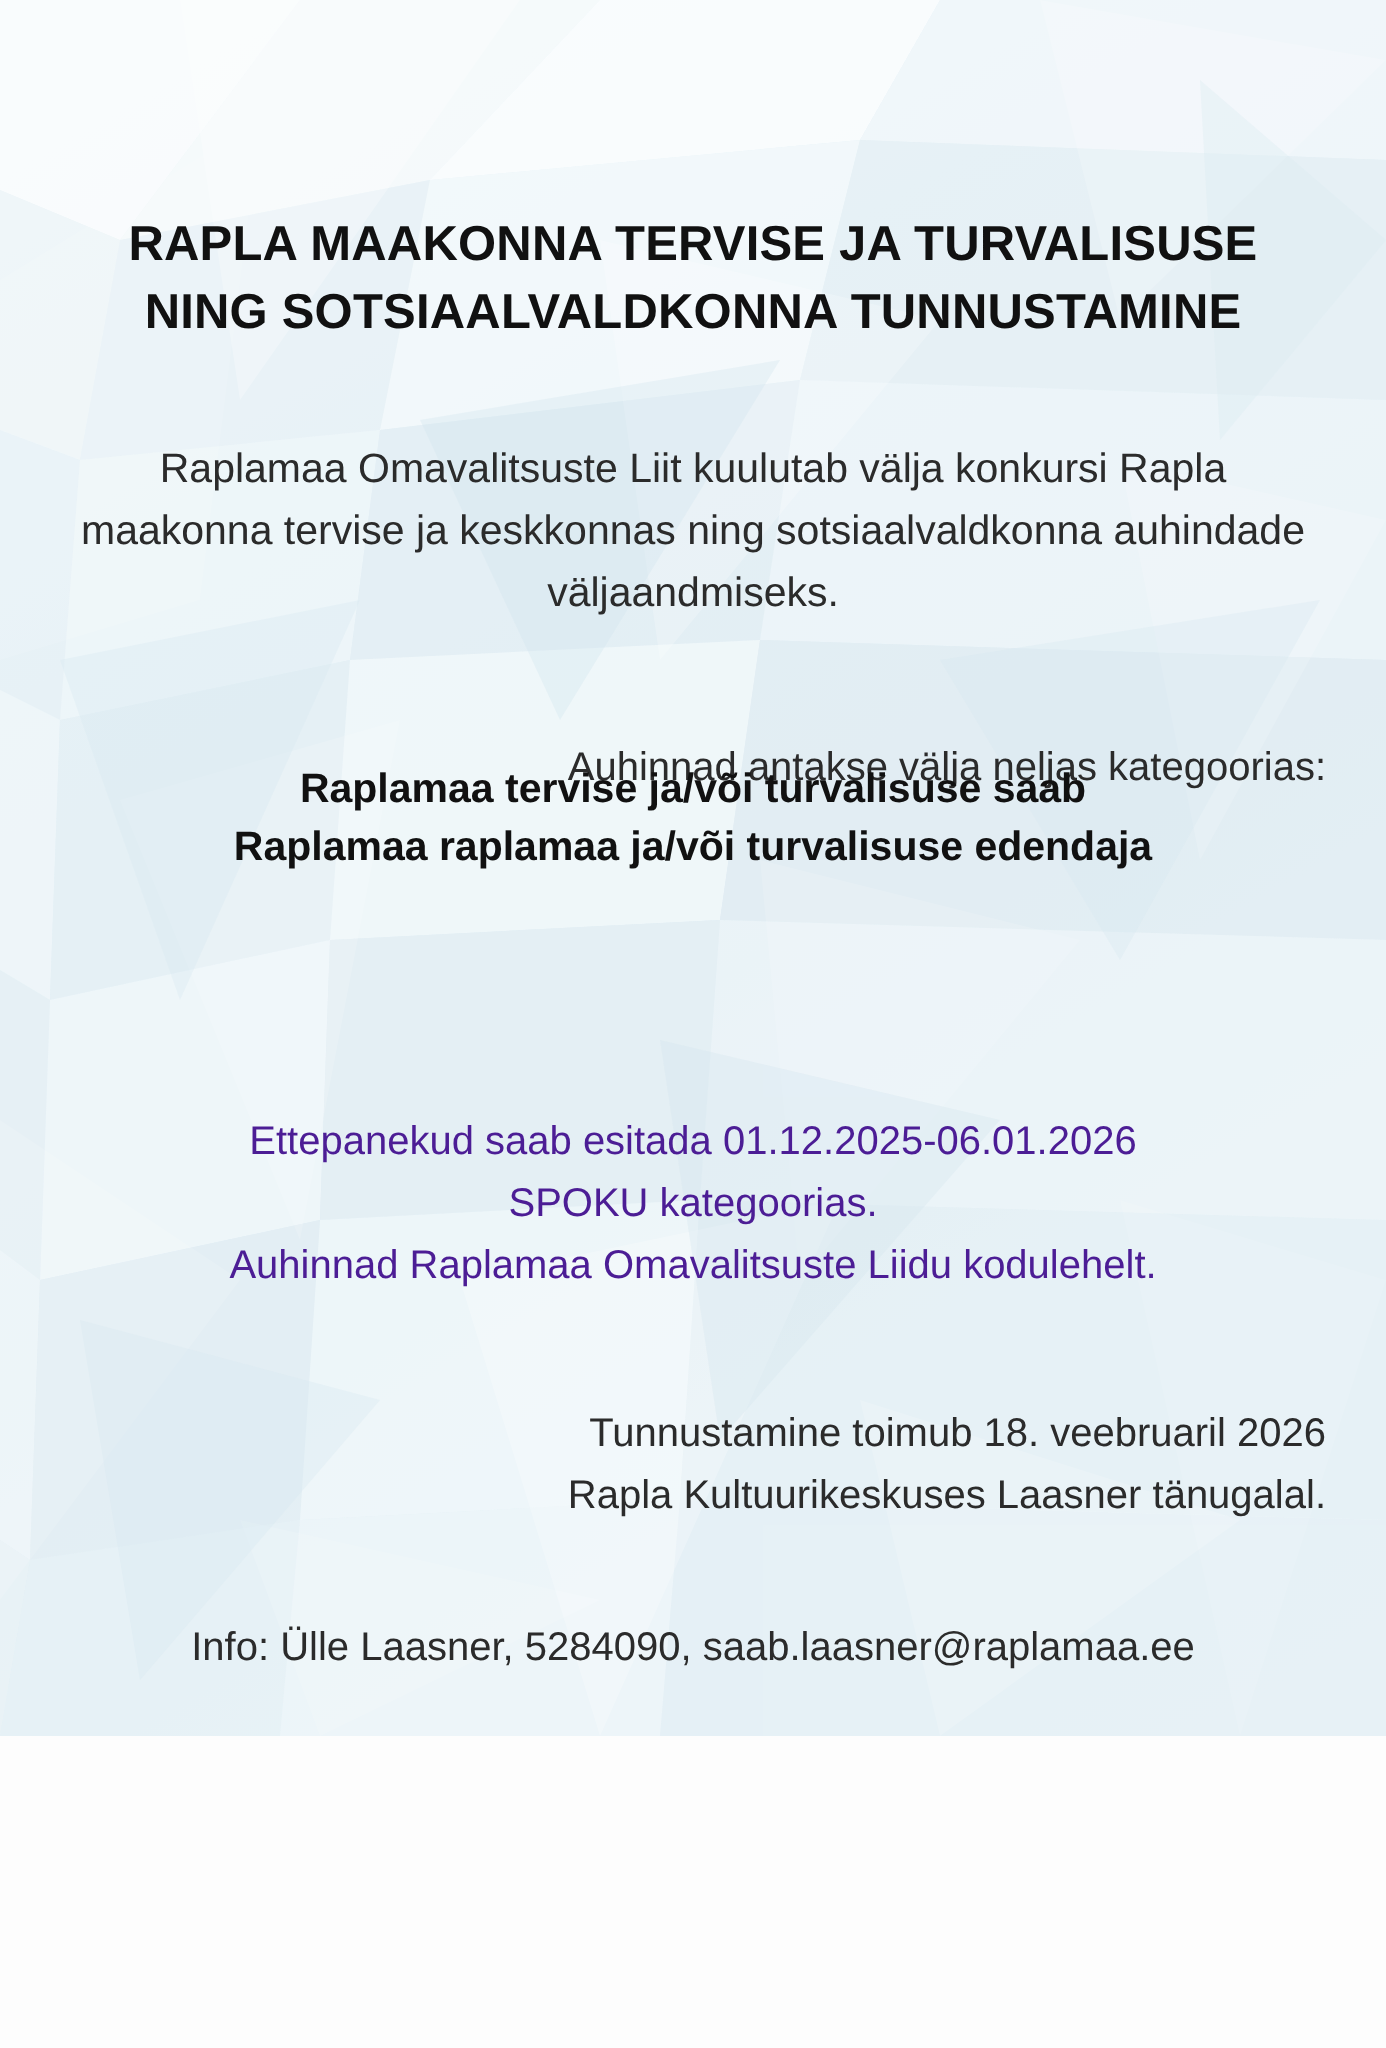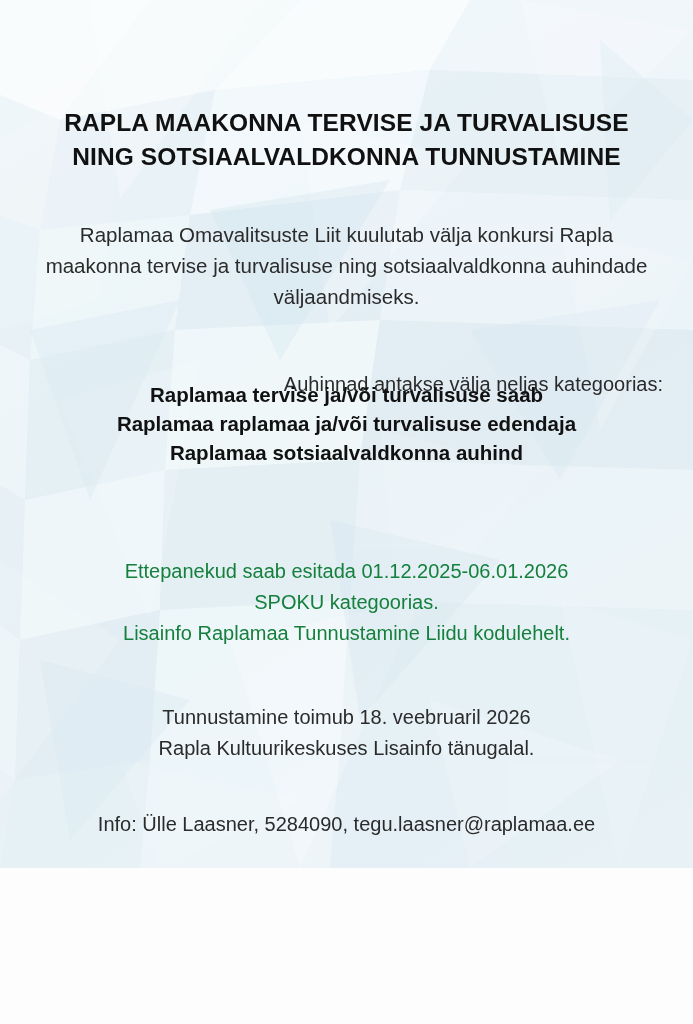--- a/index.html
+++ b/index.html
@@ -97,34 +97,34 @@
   }
   .cat-list .cat-item { display: block; }
 
   .submit-block {
     position: absolute;
     left: 30px;
     top: 556px;
     width: 633px;
     font-size: 20px;
     line-height: 1.55;
-    color: #15803d;
+    color: #4c1d95;
   }
   .submit-block span { display: block; }
 
   .event-block {
     position: absolute;
     left: 30px;
     top: 702px;
     width: 633px;
     font-size: 20px;
     line-height: 1.55;
     color: #2b2b2b;
   }
-  .event-block span { display: block; }
+  .event-block span { display: block; text-align: right; }
 
   .info-line {
     position: absolute;
     left: 30px;
     top: 790px;
     width: 633px;
     font-size: 20px;
     line-height: 1.4;
     color: #2b2b2b;
   }
@@ -188,42 +188,41 @@
         <polygon points="600,40 693,120 610,220" fill="#d9eaf2"></polygon>
         <polygon points="40,660 190,700 70,840" fill="#d7e9f1"></polygon>
       </g>
     </svg>
   </div>
 
   <div class="content">
 
     <h1 class="headline">RAPLA MAAKONNA TERVISE JA TURVALISUSE NING SOTSIAALVALDKONNA TUNNUSTAMINE</h1>
 
-    <p class="intro">Raplamaa Omavalitsuste Liit kuulutab välja konkursi Rapla maakonna tervise ja turvalisuse ning sotsiaalvaldkonna auhindade väljaandmiseks.</p>
+    <p class="intro">Raplamaa Omavalitsuste Liit kuulutab välja konkursi Rapla maakonna tervise ja keskkonnas ning sotsiaalvaldkonna auhindade väljaandmiseks.</p>
 
     <p class="cat-lead">Auhinnad antakse välja neljas kategoorias:</p>
 
     <div class="cat-list">
       <span class="cat-item">Raplamaa tervise ja/või turvalisuse saab</span>
       <span class="cat-item">Raplamaa raplamaa ja/või turvalisuse edendaja</span>
-      <span class="cat-item">Raplamaa sotsiaalvaldkonna auhind</span>
     </div>
 
     <div class="submit-block">
       <span>Ettepanekud saab esitada 01.12.2025-06.01.2026</span>
       <span>SPOKU kategoorias.</span>
-      <span>Lisainfo Raplamaa Tunnustamine Liidu kodulehelt.</span>
+      <span>Auhinnad Raplamaa Omavalitsuste Liidu kodulehelt.</span>
     </div>
 
     <div class="event-block">
       <span>Tunnustamine toimub 18. veebruaril 2026</span>
-      <span>Rapla Kultuurikeskuses Lisainfo tänugalal.</span>
+      <span>Rapla Kultuurikeskuses Laasner tänugalal.</span>
     </div>
 
-    <p class="info-line">Info: Ülle Laasner, 5284090, tegu.laasner@raplamaa.ee</p>
+    <p class="info-line">Info: Ülle Laasner, 5284090, saab.laasner@raplamaa.ee</p>
   </div>
 
   <div class="footer">
 
     
     
 
     
     
   </div>

